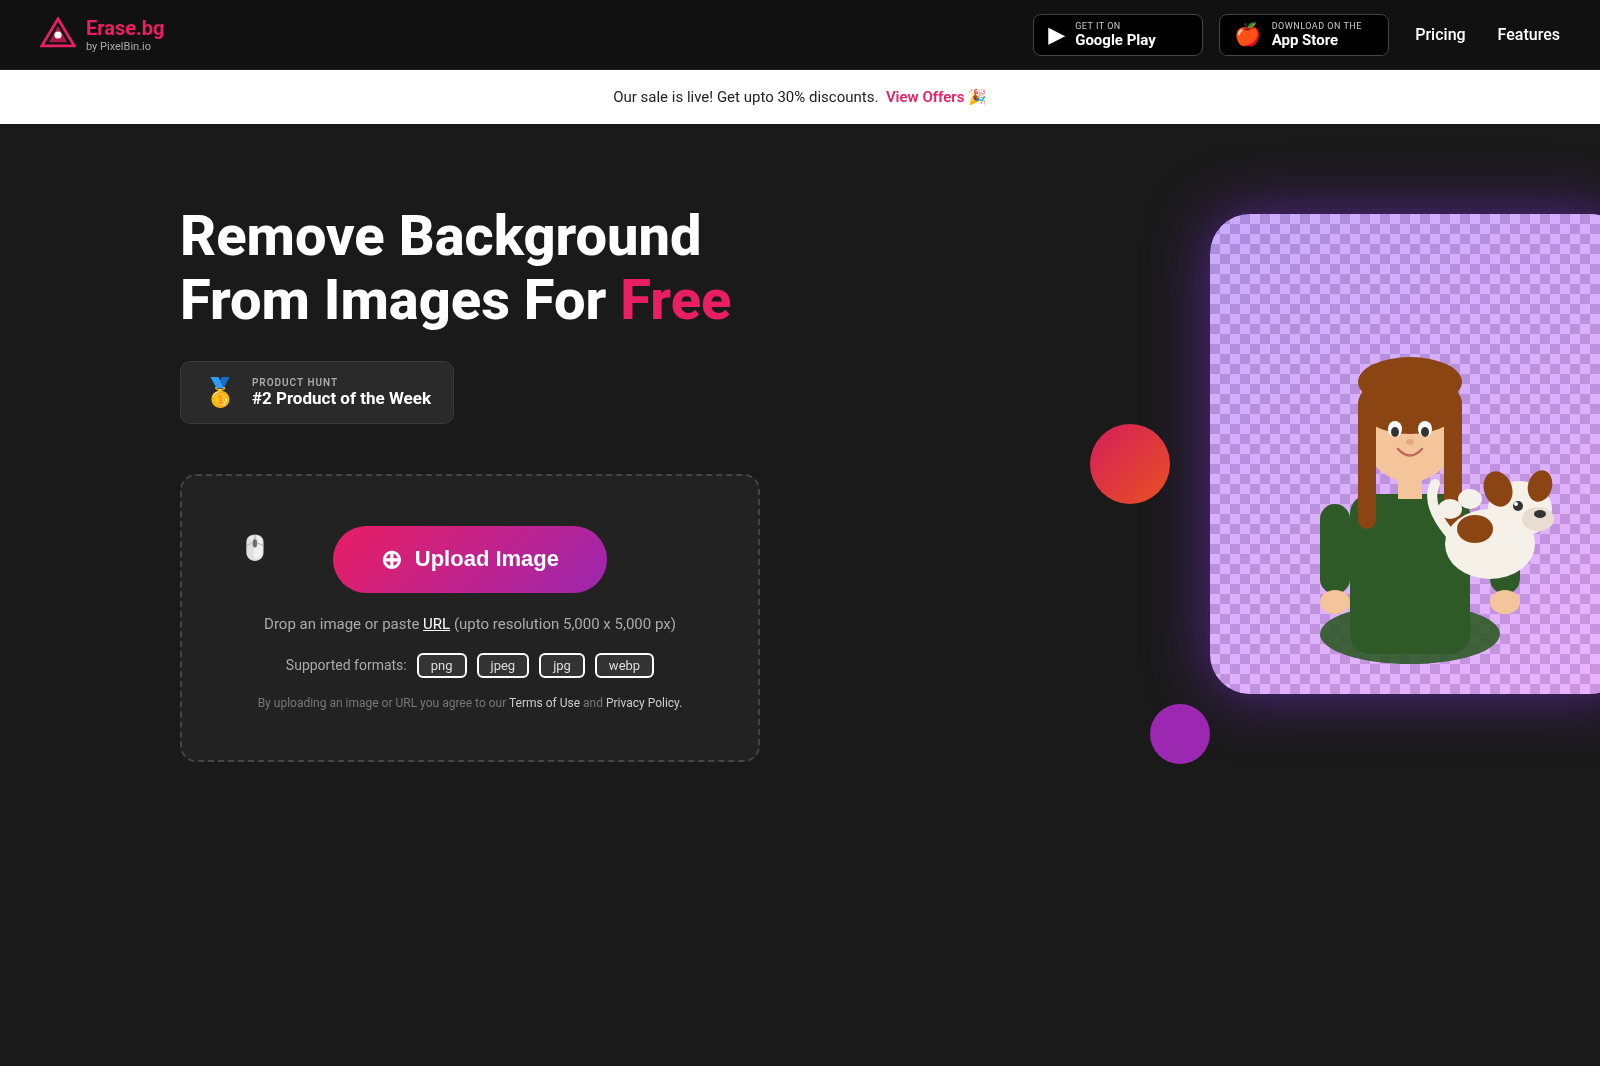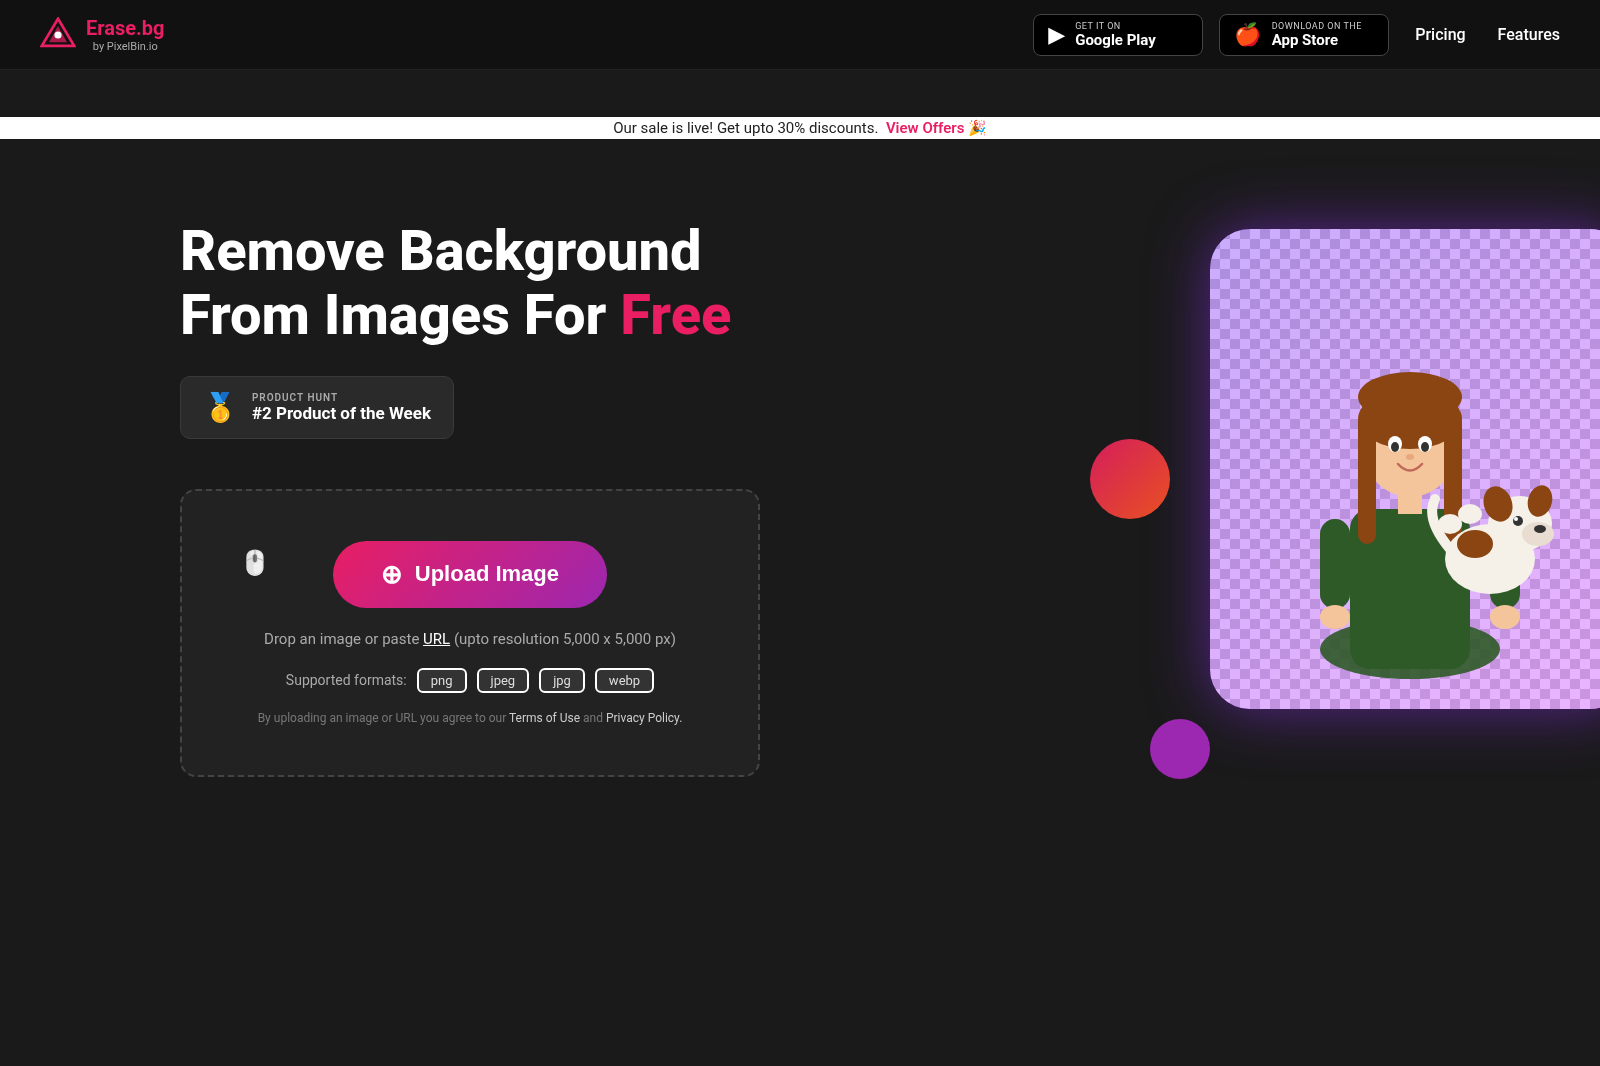--- a/index.html
+++ b/index.html
@@ -18,21 +18,20 @@
       align-items: center;
       justify-content: space-between;
       padding: 0 40px;
       height: 70px;
       border-bottom: 1px solid #222;
     }
     .logo-area {
       display: flex;
       align-items: center;
       gap: 10px;
-      text-align: center;
     }
     .logo-icon {
       width: 36px;
       height: 36px;
     }
     .logo-text {
       display: flex;
       flex-direction: column;
     }
     .logo-title {
@@ -94,23 +93,22 @@
       font-size: 16px;
       font-weight: 500;
       cursor: pointer;
     }
 
     
     .promo-banner {
       background: #fff;
       color: #222;
       text-align: center;
-      padding: 2px;
+      padding: 18px;
       font-size: 15px;
-      margin-top: 47px;
     }
     .promo-link {
       color: #e91e63;
       font-weight: 600;
       cursor: pointer;
       text-decoration: none;
     }
 
     
     .hero {

